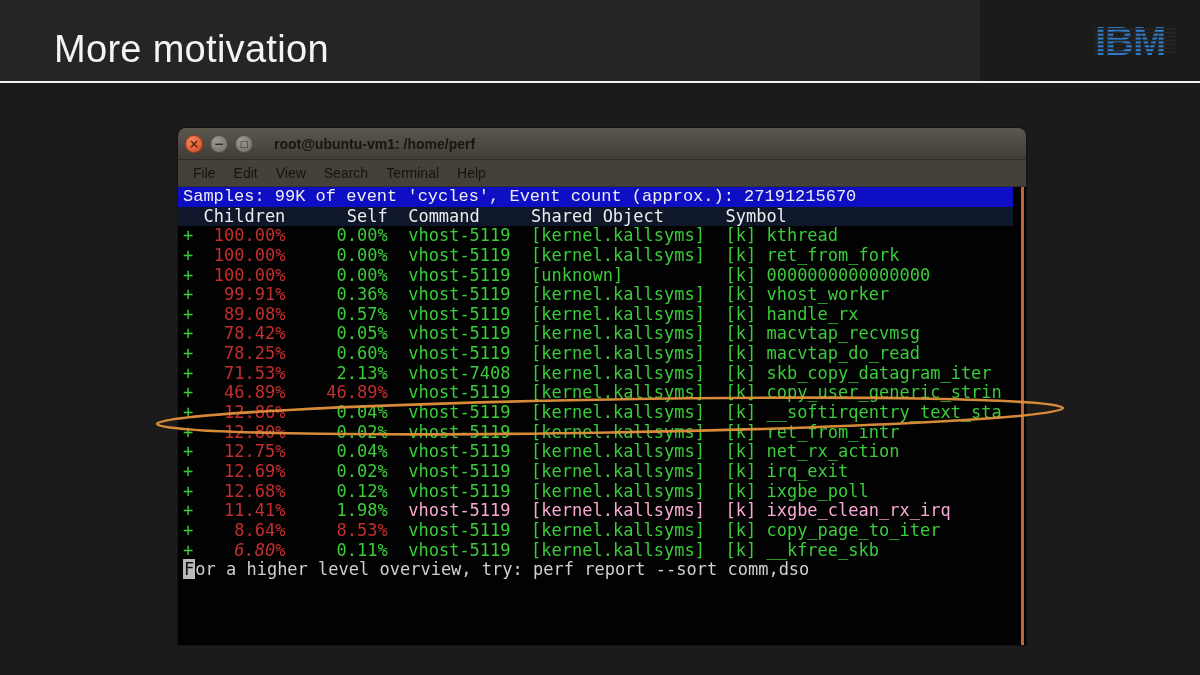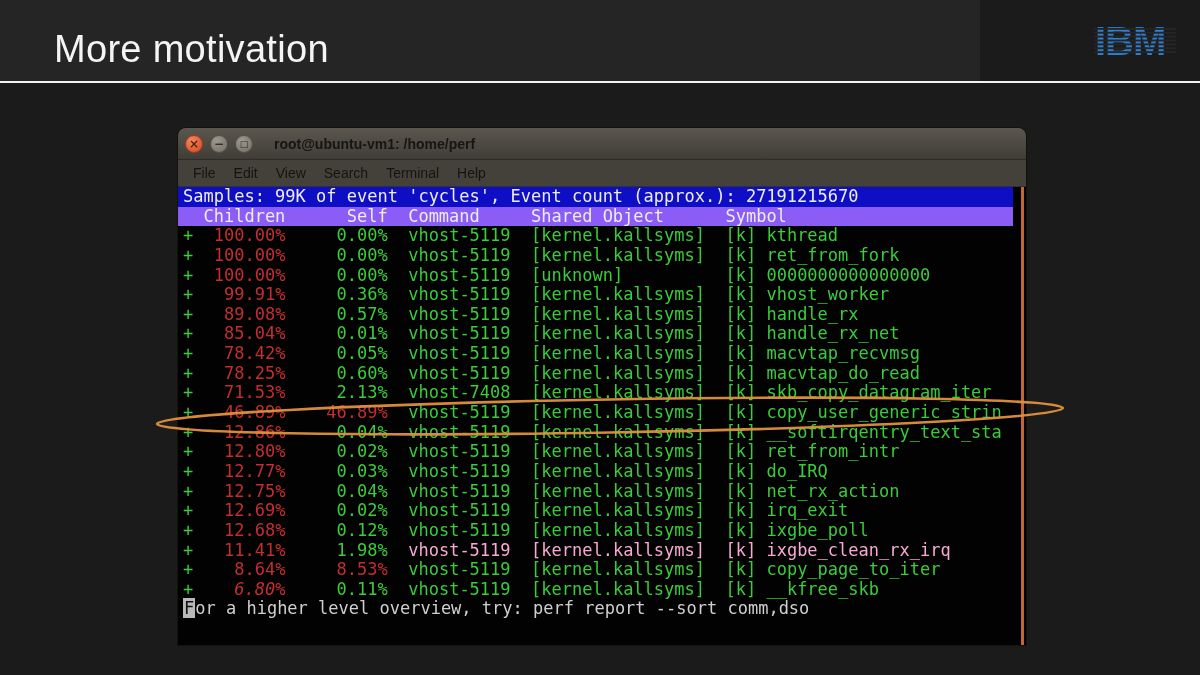--- a/index.html
+++ b/index.html
@@ -93,36 +93,34 @@
     <div class="menubar" id="menubar">
         <div class="menu-item">File</div>
         <div class="menu-item">Edit</div>
         <div class="menu-item">View</div>
         <div class="menu-item">Search</div>
         <div class="menu-item">Terminal</div>
         <div class="menu-item">Help</div>
       </div>
 
     <div class="content" id="term-content">
-      <div class="tline blue" id="hdr1" style="background: rgb(14, 14, 196); color: rgb(237, 237, 237);">Samples: 99K of event 'cycles', Event count (approx.): 27191215670</div>
-      <div class="tline blue" id="hdr2" style="background: #8b5cf6; color: rgb(237, 237, 237);">  Children      Self  Command     Shared Object      Symbol</div>
+      <div class="tline blue" id="hdr1" style="background: rgb(14, 14, 196); color: rgb(237, 237, 237); font-family: Liberation Mono, monospace;">Samples: 99K of event 'cycles', Event count (approx.): 27191215670</div>
+      <div class="tline blue" id="hdr2" style="background: #0f172a; color: rgb(237, 237, 237);">  Children      Self  Command     Shared Object      Symbol</div>
       <div id="rows-container">
           <div class="tline"><span style="color: rgb(58, 204, 58);">+</span><span style="color: rgb(195, 46, 46);">  100.00%</span><span style="color: rgb(58, 204, 58);">     0.00%</span><span style="color: rgb(58, 204, 58);">  vhost-5119  [kernel.kallsyms]  [k] kthread</span></div>
           <div class="tline"><span style="color: rgb(58, 204, 58);">+</span><span style="color: rgb(195, 46, 46);">  100.00%</span><span style="color: rgb(58, 204, 58);">     0.00%</span><span style="color: rgb(58, 204, 58);">  vhost-5119  [kernel.kallsyms]  [k] ret_from_fork</span></div>
           <div class="tline"><span style="color: rgb(58, 204, 58);">+</span><span style="color: rgb(195, 46, 46);">  100.00%</span><span style="color: rgb(58, 204, 58);">     0.00%</span><span style="color: rgb(58, 204, 58);">  vhost-5119  [unknown]          [k] 0000000000000000</span></div>
           <div class="tline"><span style="color: rgb(58, 204, 58);">+</span><span style="color: rgb(195, 46, 46);">   99.91%</span><span style="color: rgb(58, 204, 58);">     0.36%</span><span style="color: rgb(58, 204, 58);">  vhost-5119  [kernel.kallsyms]  [k] vhost_worker</span></div>
           <div class="tline"><span style="color: rgb(58, 204, 58);">+</span><span style="color: rgb(195, 46, 46);">   89.08%</span><span style="color: rgb(58, 204, 58);">     0.57%</span><span style="color: rgb(58, 204, 58);">  vhost-5119  [kernel.kallsyms]  [k] handle_rx</span></div>
-          <div class="tline"><span style="color: rgb(58, 204, 58);">+</span><span style="color: rgb(195, 46, 46);">   85.04%</span><span style="color: rgb(58, 204, 58);">     0.01%</span><span style="color: rgb(58, 204, 58);">  vhost-5119  [kernel.kallsyms]  [k] handle_rx_net</span></div>
           <div class="tline"><span style="color: rgb(58, 204, 58);">+</span><span style="color: rgb(195, 46, 46);">   78.42%</span><span style="color: rgb(58, 204, 58);">     0.05%</span><span style="color: rgb(58, 204, 58);">  vhost-5119  [kernel.kallsyms]  [k] macvtap_recvmsg</span></div>
           <div class="tline"><span style="color: rgb(58, 204, 58);">+</span><span style="color: rgb(195, 46, 46);">   78.25%</span><span style="color: rgb(58, 204, 58);">     0.60%</span><span style="color: rgb(58, 204, 58);">  vhost-5119  [kernel.kallsyms]  [k] macvtap_do_read</span></div>
           <div class="tline"><span style="color: rgb(58, 204, 58);">+</span><span style="color: rgb(195, 46, 46);">   71.53%</span><span style="color: rgb(58, 204, 58);">     2.13%</span><span style="color: rgb(58, 204, 58);">  vhost-7408  [kernel.kallsyms]  [k] skb_copy_datagram_iter</span></div>
           <div class="tline"><span style="color: rgb(58, 204, 58);">+</span><span style="color: rgb(195, 46, 46);">   46.89%</span><span style="color: rgb(195, 46, 46);">    46.89%</span><span style="color: rgb(58, 204, 58);">  vhost-5119  [kernel.kallsyms]  [k] copy_user_generic_strin</span></div>
           <div class="tline"><span style="color: rgb(58, 204, 58);">+</span><span style="color: rgb(195, 46, 46);">   12.86%</span><span style="color: rgb(58, 204, 58);">     0.04%</span><span style="color: rgb(58, 204, 58);">  vhost-5119  [kernel.kallsyms]  [k] __softirqentry_text_sta</span></div>
           <div class="tline"><span style="color: rgb(58, 204, 58);">+</span><span style="color: rgb(195, 46, 46);">   12.80%</span><span style="color: rgb(58, 204, 58);">     0.02%</span><span style="color: rgb(58, 204, 58);">  vhost-5119  [kernel.kallsyms]  [k] ret_from_intr</span></div>
-          <div class="tline"><span style="color: rgb(58, 204, 58);">+</span><span style="color: rgb(195, 46, 46);">   12.77%</span><span style="color: rgb(58, 204, 58);">     0.03%</span><span style="color: rgb(58, 204, 58);">  vhost-5119  [kernel.kallsyms]  [k] do_IRQ</span></div>
           <div class="tline"><span style="color: rgb(58, 204, 58);">+</span><span style="color: rgb(195, 46, 46);">   12.75%</span><span style="color: rgb(58, 204, 58);">     0.04%</span><span style="color: rgb(58, 204, 58);">  vhost-5119  [kernel.kallsyms]  [k] net_rx_action</span></div>
           <div class="tline"><span style="color: rgb(58, 204, 58);">+</span><span style="color: rgb(195, 46, 46);">   12.69%</span><span style="color: rgb(58, 204, 58);">     0.02%</span><span style="color: rgb(58, 204, 58);">  vhost-5119  [kernel.kallsyms]  [k] irq_exit</span></div>
           <div class="tline"><span style="color: rgb(58, 204, 58);">+</span><span style="color: rgb(195, 46, 46);">   12.68%</span><span style="color: rgb(58, 204, 58);">     0.12%</span><span style="color: rgb(58, 204, 58);">  vhost-5119  [kernel.kallsyms]  [k] ixgbe_poll</span></div>
           <div class="tline"><span style="color: rgb(58, 204, 58);">+</span><span style="color: rgb(195, 46, 46);">   11.41%</span><span style="color: rgb(58, 204, 58);">     1.98%</span><span style="color: #f9a8d4;">  vhost-5119  [kernel.kallsyms]  [k] ixgbe_clean_rx_irq</span></div>
           <div class="tline"><span style="color: rgb(58, 204, 58);">+</span><span style="color: rgb(195, 46, 46);">    8.64%</span><span style="color: rgb(195, 46, 46);">     8.53%</span><span style="color: rgb(58, 204, 58);">  vhost-5119  [kernel.kallsyms]  [k] copy_page_to_iter</span></div>
           <div class="tline"><span style="color: rgb(58, 204, 58);">+</span><span style="color: rgb(195, 46, 46); font-style: italic;">    6.80%</span><span style="color: rgb(58, 204, 58);">     0.11%</span><span style="color: rgb(58, 204, 58);">  vhost-5119  [kernel.kallsyms]  [k] __kfree_skb</span></div>
         </div>
       <div class="tline" id="status-line" style="color: rgb(207, 207, 207);"><span class="status-cursor" style="background: rgb(185, 185, 185); color: rgb(17, 17, 17);">F</span>or a higher level overview, try: perf report --sort comm,dso</div>
       <div class="vline" id="vline" style="background: rgb(196, 102, 58);"></div>
     </div>

